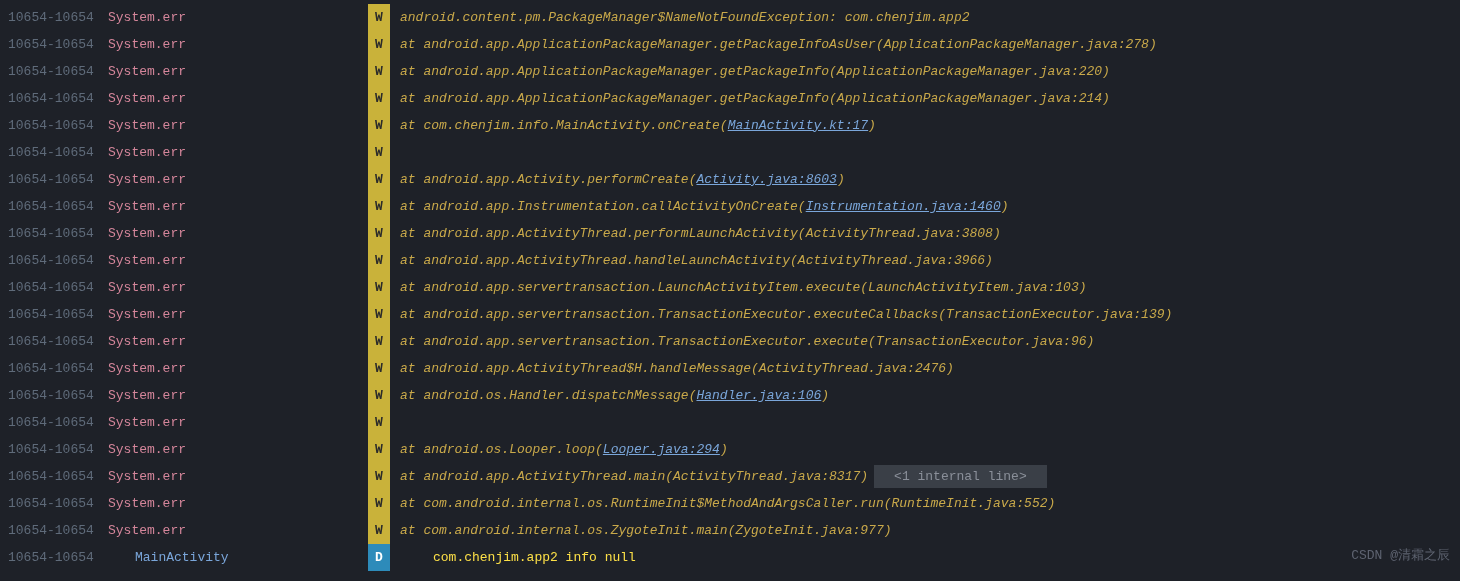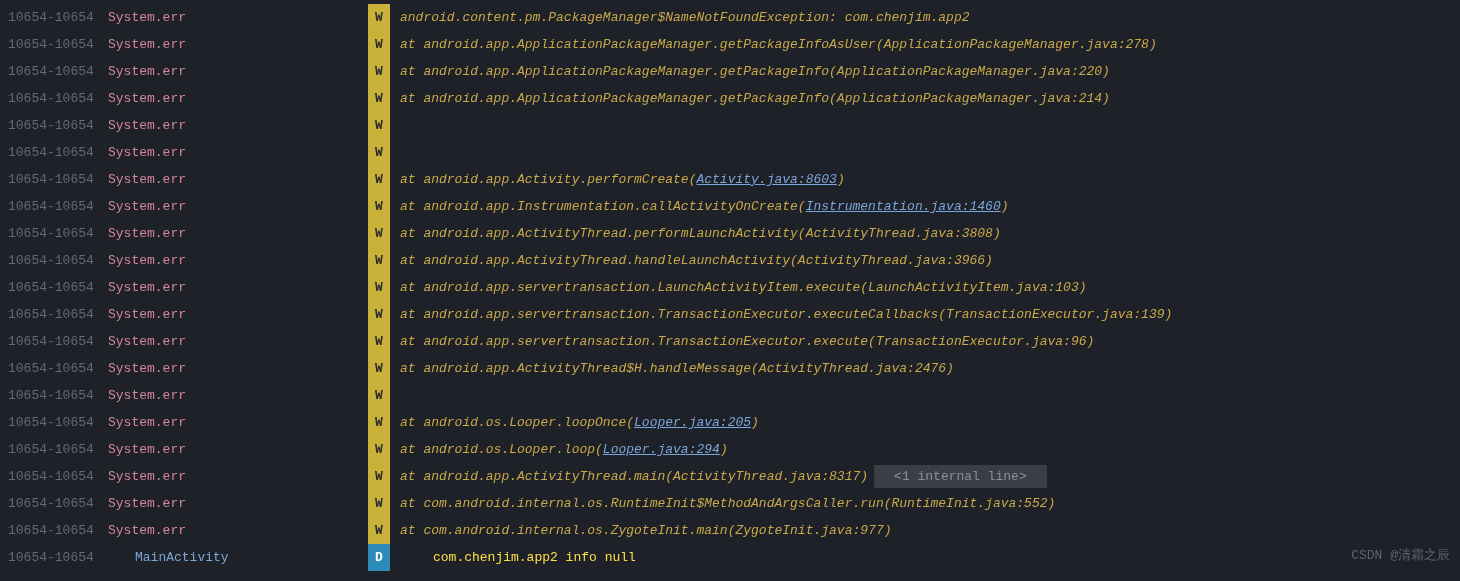--- a/index.html
+++ b/index.html
@@ -77,20 +77,21 @@
     <div class="log-line">
       <span class="pid">10654-10654</span>
       <span class="tag-err">System.err</span>
       <span class="level-col level-W">W</span>
       <span class="msg"><span>   at android.app.ApplicationPackageManager.getPackageInfo(ApplicationPackageManager.java:214)</span></span>
     </div>
     <div class="log-line">
       <span class="pid">10654-10654</span>
       <span class="tag-err">System.err</span>
       <span class="level-col level-W">W</span>
+      <span class="msg"><span>   at com.chenjim.info.MainActivity.onCreate(</span><span class="link">MainActivity.kt:17</span><span>)</span></span>
     </div>
     <div class="log-line">
       <span class="pid">10654-10654</span>
       <span class="tag-err">System.err</span>
       <span class="level-col level-W">W</span>
     </div>
     <div class="log-line">
       <span class="pid">10654-10654</span>
       <span class="tag-err">System.err</span>
       <span class="level-col level-W">W</span>
@@ -135,26 +136,26 @@
     <div class="log-line">
       <span class="pid">10654-10654</span>
       <span class="tag-err">System.err</span>
       <span class="level-col level-W">W</span>
       <span class="msg"><span>   at android.app.ActivityThread$H.handleMessage(ActivityThread.java:2476)</span></span>
     </div>
     <div class="log-line">
       <span class="pid">10654-10654</span>
       <span class="tag-err">System.err</span>
       <span class="level-col level-W">W</span>
+      <span class="msg"><span>   at android.os.Handler.dispatchMessage(</span><span class="link">Handler.java:106</span><span>)</span></span>
     </div>
     <div class="log-line">
       <span class="pid">10654-10654</span>
       <span class="tag-err">System.err</span>
       <span class="level-col level-W">W</span>
-      <span class="msg"><span>   at android.os.Looper.loopOnce(</span><span class="link">Looper.java:205</span><span>)</span></span>
     </div>
     <div class="log-line">
       <span class="pid">10654-10654</span>
       <span class="tag-err">System.err</span>
       <span class="level-col level-W">W</span>
       <span class="msg"><span>   at android.os.Looper.loop(</span><span class="link">Looper.java:294</span><span>)</span></span>
     </div>
     <div class="log-line">
       <span class="pid">10654-10654</span>
       <span class="tag-err">System.err</span>

